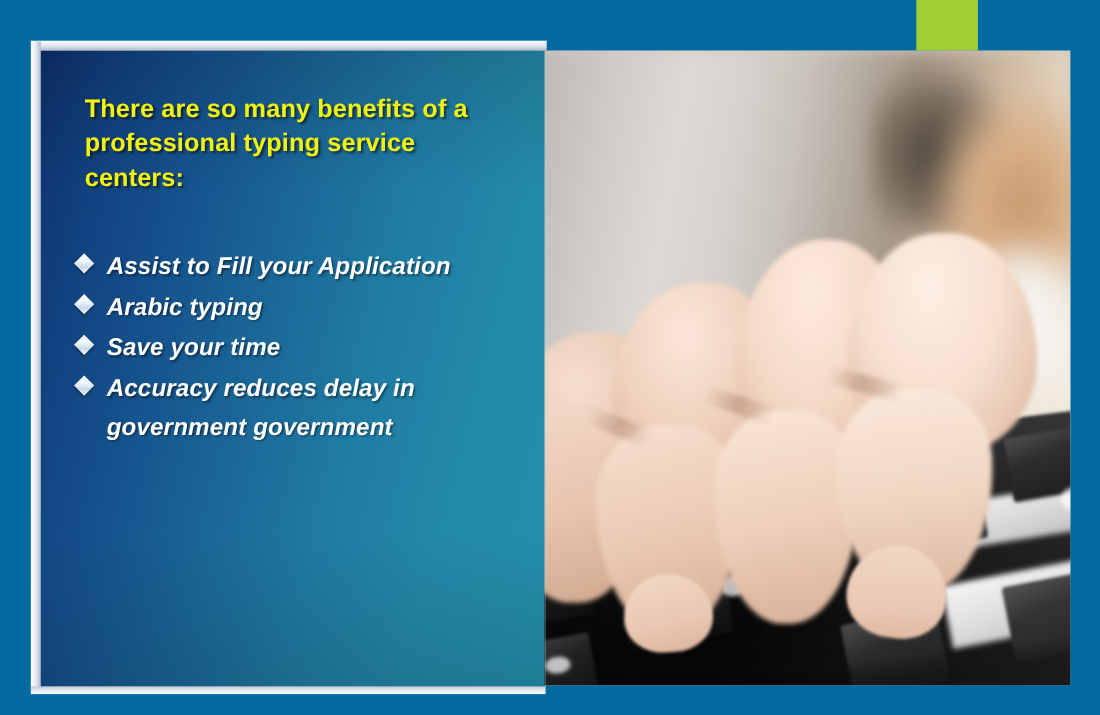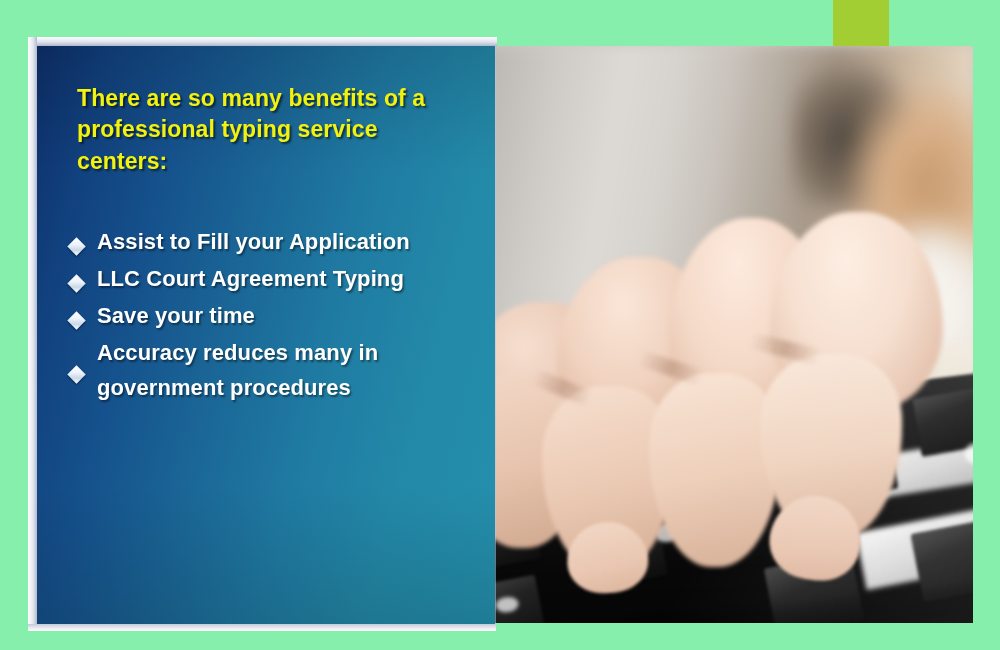--- a/index.html
+++ b/index.html
@@ -13,21 +13,21 @@
     position: relative;
     overflow: hidden;
     font-family: "Liberation Sans", sans-serif;
   }
 
   #slide {
     position: absolute;
     left: 0; top: 0;
     width: 1000px;
     height: 650px;
-    background: #86efac;
+    background: #0369a1;
   }
 
   
   .green-bar {
     position: absolute;
     left: 833px;
     top: 0px;
     width: 56px;
     height: 46px;
     background: #A2CE34;
@@ -233,22 +233,23 @@
     position: absolute;
     left: 25px;
     top: 178px;
     width: 420px;
     list-style: none;
     margin: 0;
     padding: 0;
   }
   .bullet {
     display: flex;
-    align-items: center;
+    align-items: flex-start;
     margin-bottom: 1px;
+    font-style: italic;
   }
   .diamond {
     flex: 0 0 auto;
     width: 13px;
     height: 13px;
     margin: 9px 14px 0 8px;
     background: linear-gradient(135deg, #ffffff 0%, #eef4fb 40%, #c9d8e8 70%, #ffffff 100%);
     transform: rotate(45deg);
     box-shadow: 1px 1px 2px rgba(0,0,0,.45);
   }
@@ -336,26 +337,26 @@
 
     <div class="headline">There are so many benefits of a professional typing service centers:</div>
 
     <ul class="bullets">
       <li class="bullet">
         <span class="diamond"></span>
         <span class="bullet-text">Assist to Fill your Application</span>
       </li>
       <li class="bullet">
         <span class="diamond"></span>
-        <span class="bullet-text">LLC Court Agreement Typing</span>
+        <span class="bullet-text">Arabic typing</span>
       </li>
       <li class="bullet">
         <span class="diamond"></span>
         <span class="bullet-text">Save your time</span>
       </li>
       <li class="bullet">
         <span class="diamond"></span>
-        <span class="bullet-text">Accuracy reduces many in government procedures</span>
+        <span class="bullet-text">Accuracy reduces delay in government government</span>
       </li>
     </ul>
   </div>
 
 </div>
 
 </body></html>

